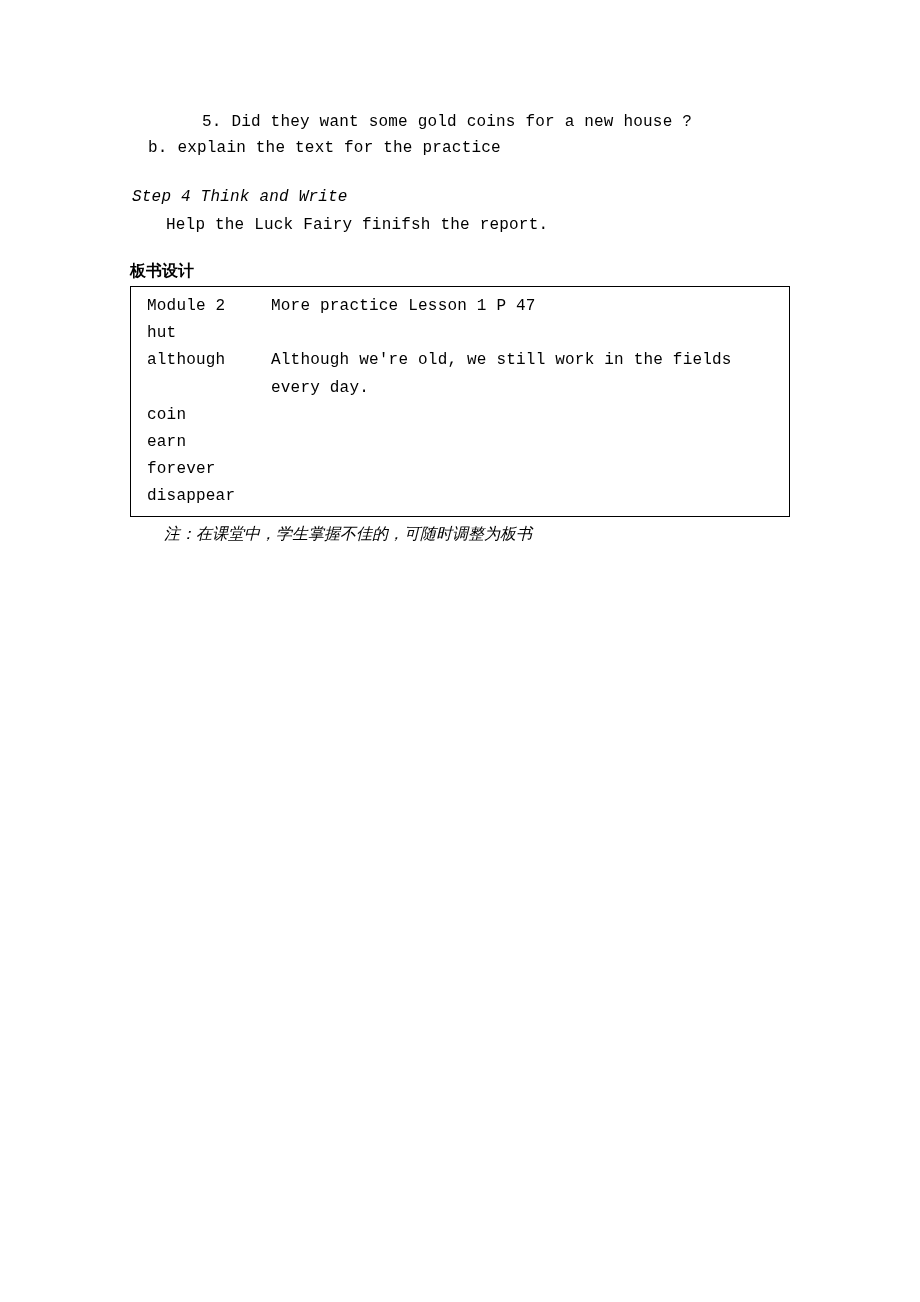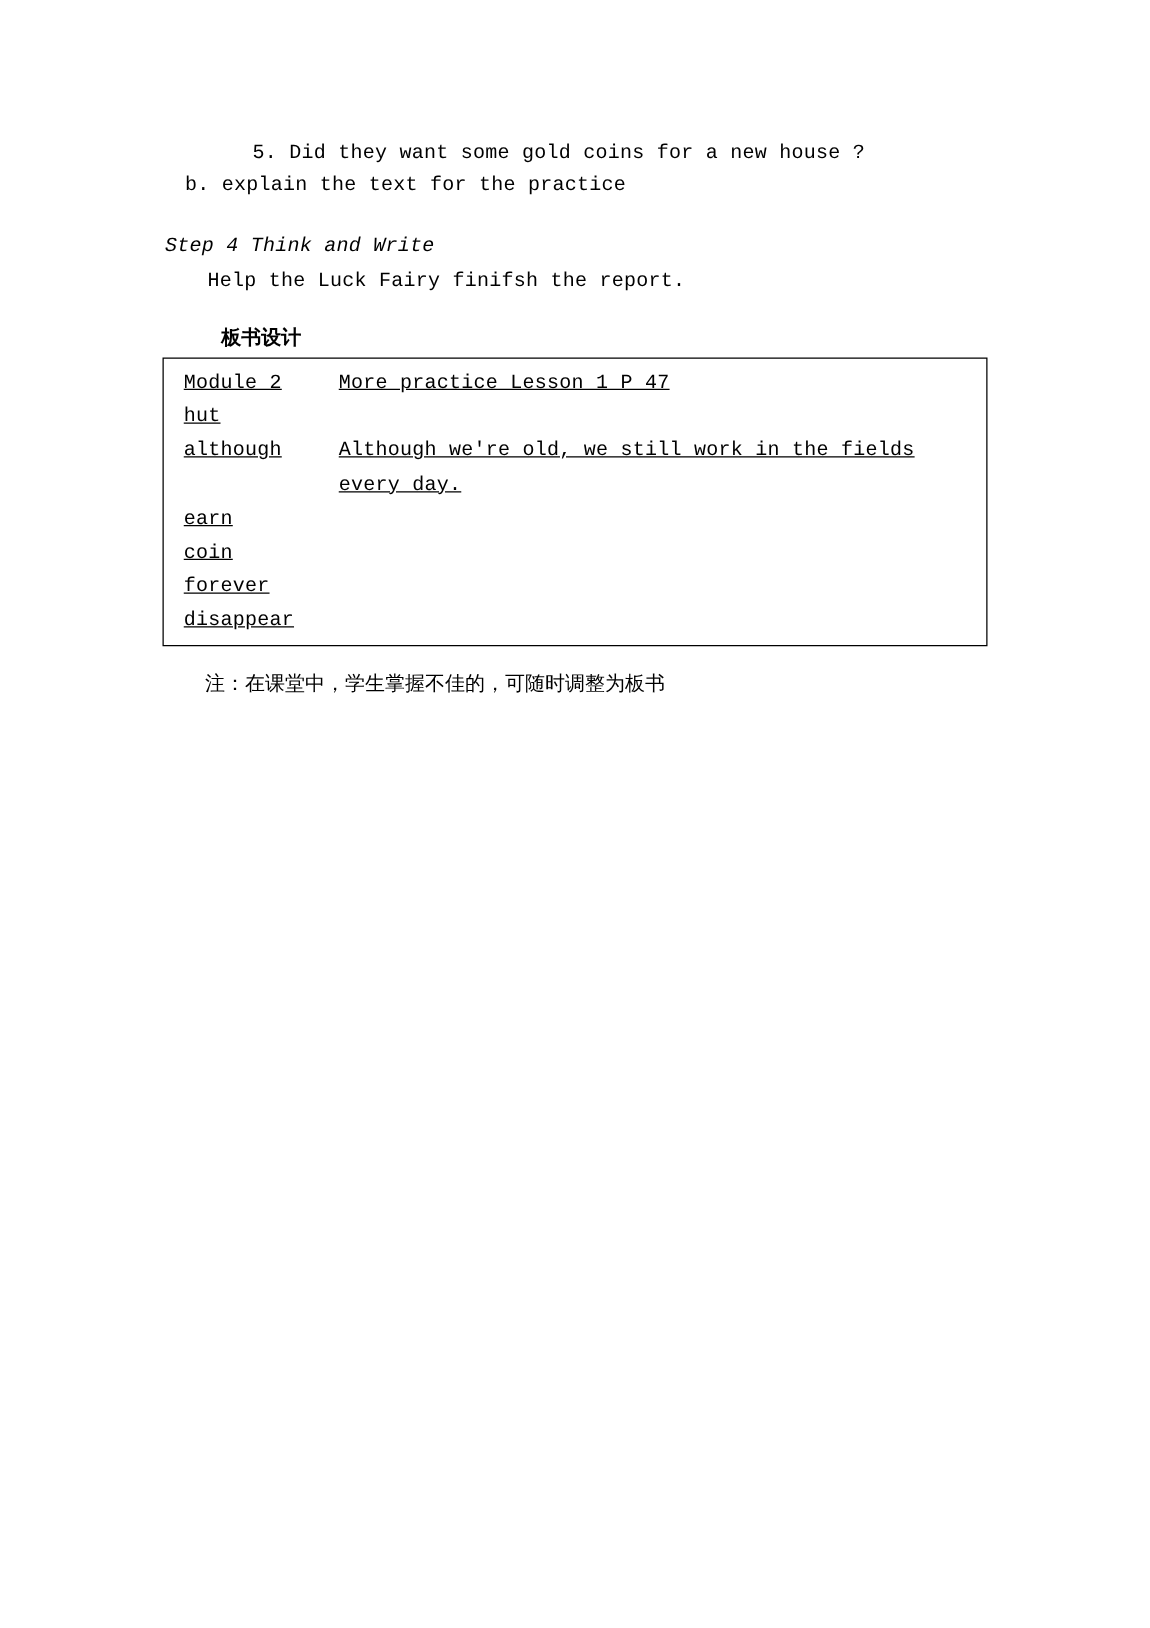--- a/index.html
+++ b/index.html
@@ -31,43 +31,42 @@
     }
     .help-line {
       margin-left: 36px;
       margin-bottom: 20px;
     }
     .board-title {
       font-weight: bold;
       font-family: "SimHei", "黑体", sans-serif;
       margin-top: 10px;
       margin-bottom: 2px;
-      margin-left: 47px;
     }
     .board-box {
       border: 1px solid #000;
       padding: 6px 10px;
-      text-decoration: underline;
     }
     .board-row {
       display: flex;
       line-height: 1.7;
     }
     .board-col1 {
       width: 130px;
       flex-shrink: 0;
       white-space: nowrap;
       padding-left: 6px;
     }
     .board-col2 {
       flex: 1;
     }
     .note {
-      margin-top: 18px;
+      margin-top: 4px;
       margin-left: 34px;
+      font-style: italic;
     }
     .mono-en {
       font-family: "Courier New", "SimSun", monospace;
       letter-spacing: 0.2px;
     }
   </style>
 </head>
 <body>
 
 <div class="indent-1 mono-en">5. Did they want some gold coins for a new house ?</div>
@@ -84,25 +83,25 @@
     <div class="board-col2">More practice     Lesson 1     P 47</div>
   </div>
   <div class="board-row mono-en">
     <div class="board-col1"> hut</div>
   </div>
   <div class="board-row mono-en">
     <div class="board-col1">although</div>
     <div class="board-col2">Although we're old,  we still work in the fields every day.</div>
   </div>
   <div class="board-row mono-en">
-    <div class="board-col1">earn</div>
+    <div class="board-col1">coin</div>
     <div class="board-col2"></div>
   </div>
   <div class="board-row mono-en">
-    <div class="board-col1">coin</div>
+    <div class="board-col1">earn</div>
     <div class="board-col2"></div>
   </div>
   <div class="board-row mono-en">
     <div class="board-col1">forever</div>
     <div class="board-col2"></div>
   </div>
   <div class="board-row mono-en">
     <div class="board-col1">disappear</div>
     <div class="board-col2"></div>
   </div>

